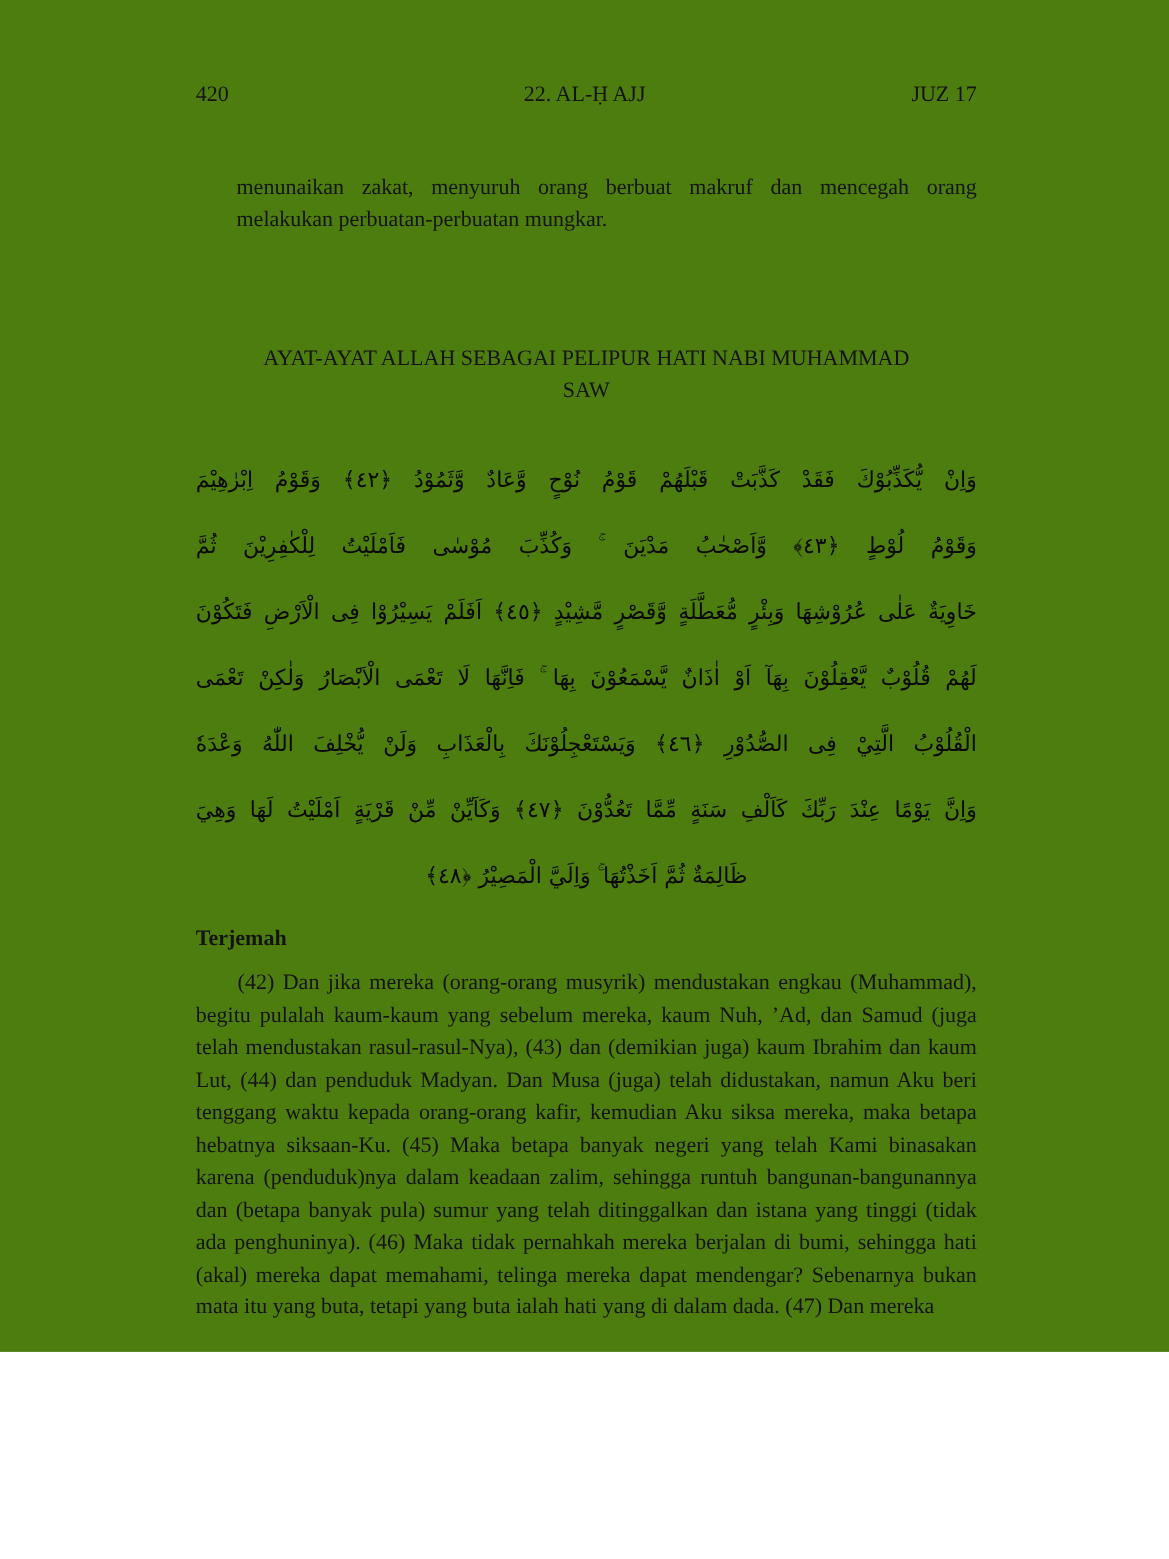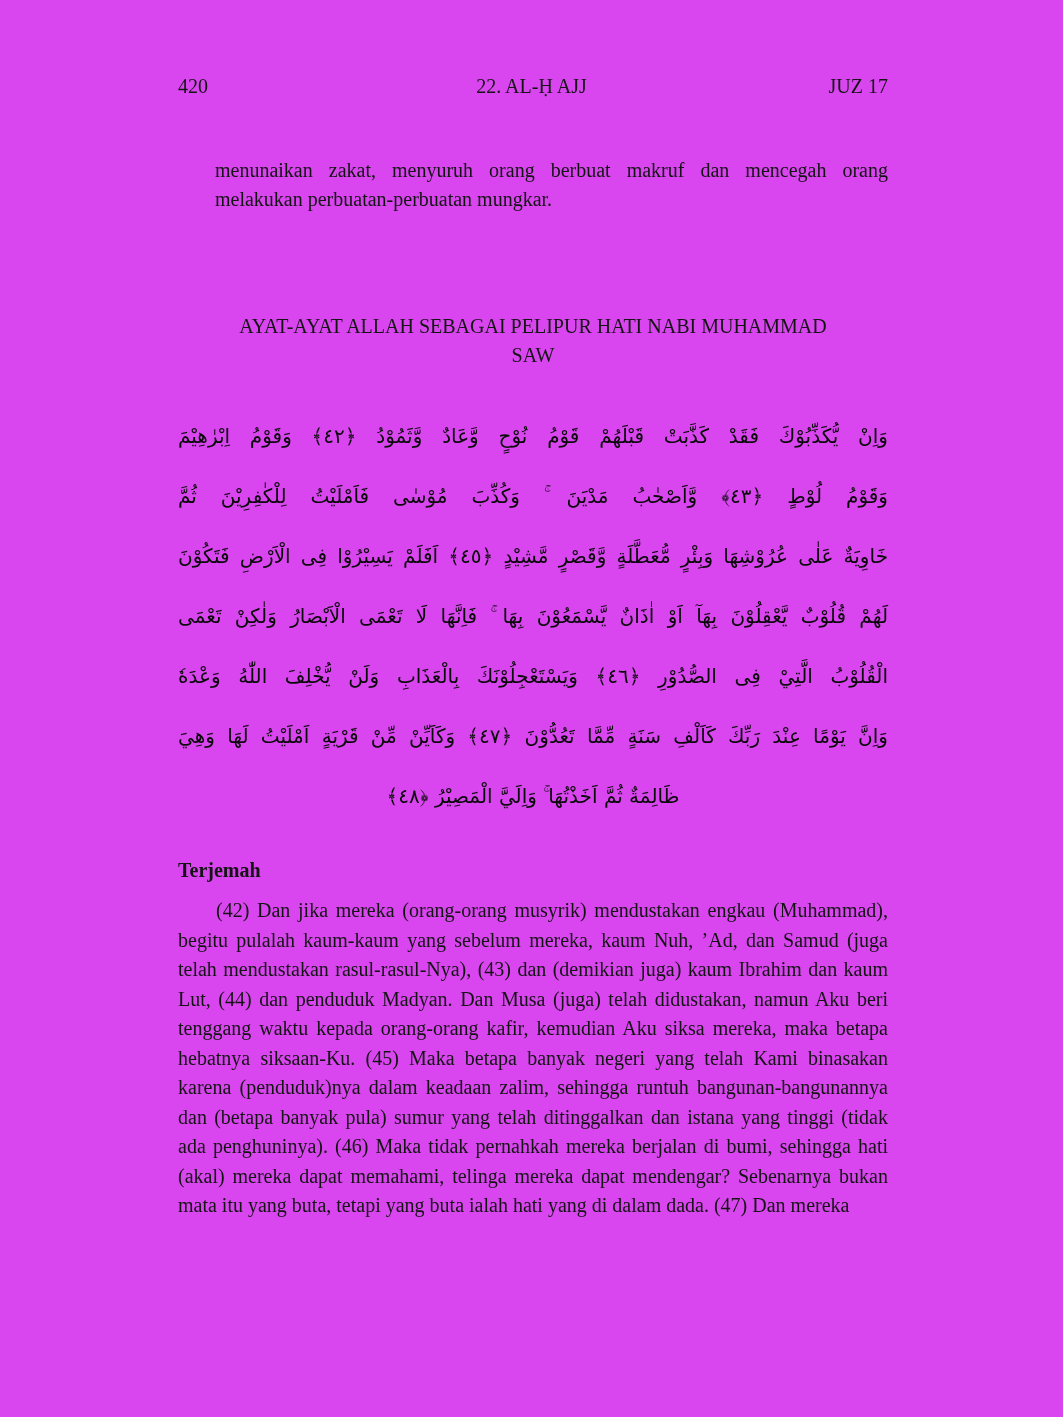--- a/index.html
+++ b/index.html
@@ -3,22 +3,22 @@
 <meta charset="utf-8">
 <style>
   html, body {
     margin: 0;
     padding: 0;
     background: #ffffff;
   }
   .page {
     position: relative;
     width: 1063px;
-    height: 1417px;
-    background: #d946ef;
+    height: 1229px;
+    background: #4d7c0f;
     box-sizing: border-box;
     padding: 75px 175px 0 178px;
     font-family: "Liberation Serif", serif;
     color: #141414;
     overflow: hidden;
   }
   .page-header {
     display: flex;
     justify-content: space-between;
     align-items: baseline;
@@ -59,21 +59,21 @@
     height: 60px;
     text-align: justify;
     text-align-last: justify;
     white-space: nowrap;
     color: #0a0a0a;
   }
   .arabic-line.last {
     text-align-last: center;
   }
   .terjemah-heading {
-    margin-top: 33px;
+    margin-top: 16px;
     font-weight: bold;
     font-size: 20px;
   }
   .translation-para {
     margin-top: 14px;
     font-size: 20px;
     line-height: 29.5px;
     text-align: justify;
     text-align-last: left;
     text-indent: 38px;

